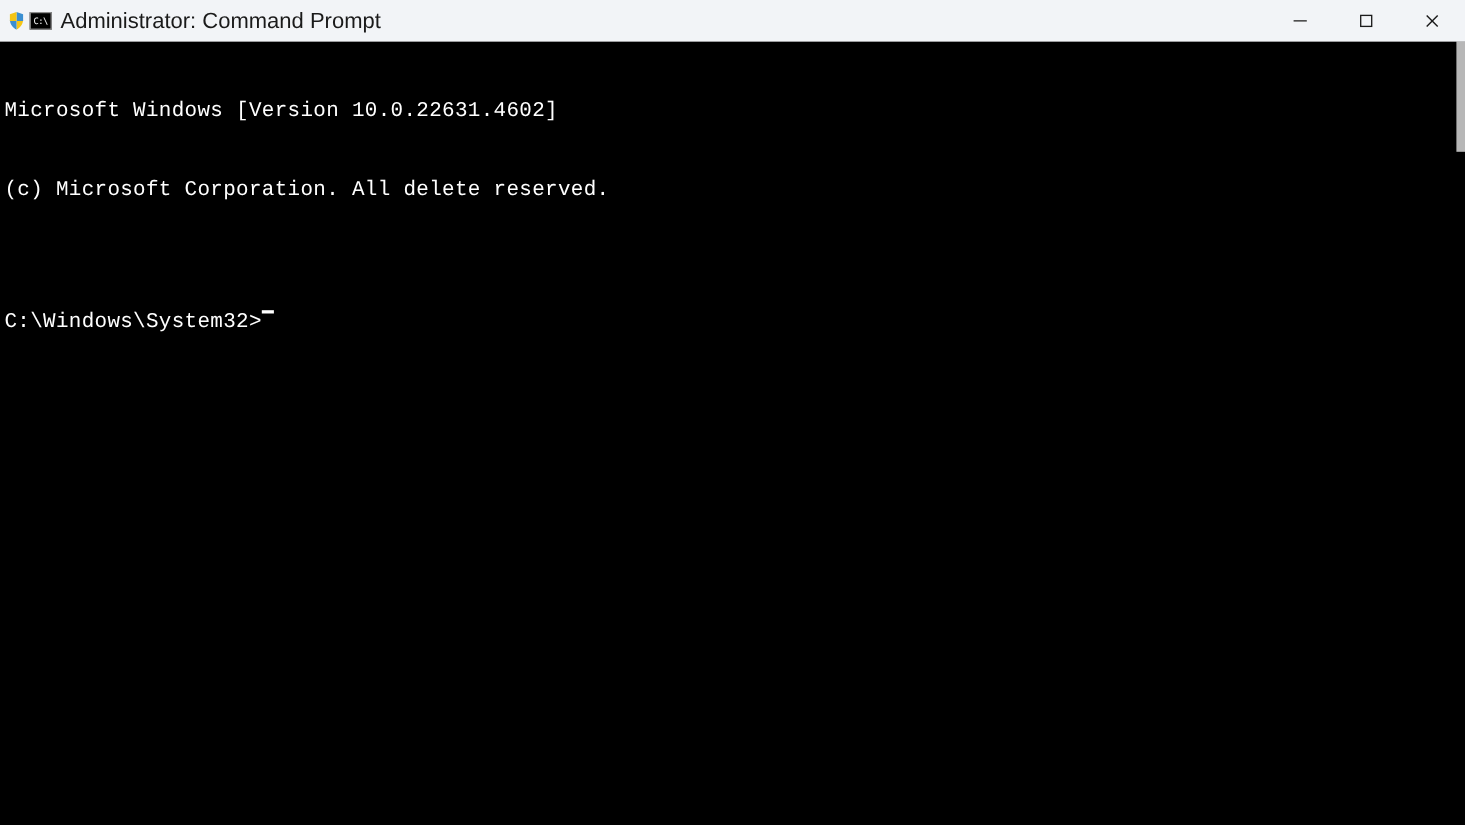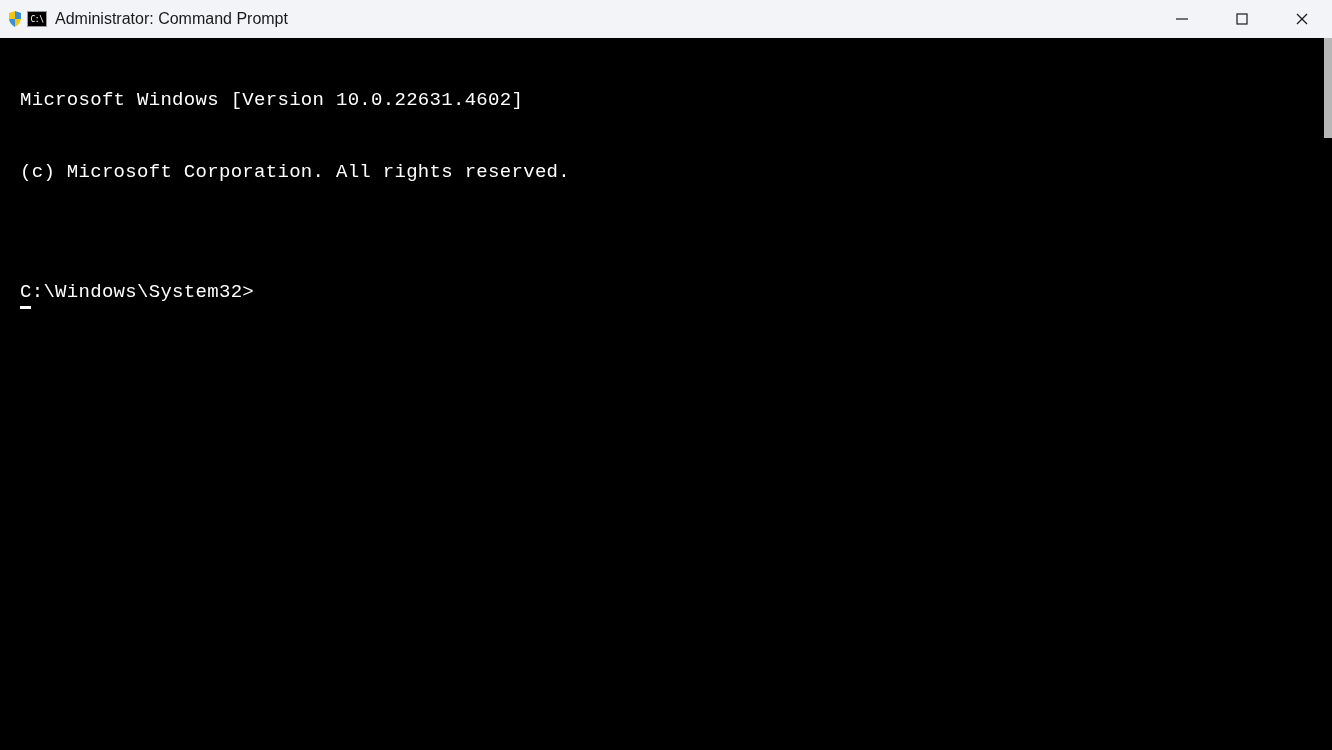--- a/index.html
+++ b/index.html
@@ -44,21 +44,21 @@
       display: inline-flex;
       align-items: center;
       justify-content: center;
       color: #fff;
       font-size: 8px;
       font-family: Consolas, monospace;
       letter-spacing: -0.5px;
       margin-right: 8px;
     }
     .titlebar-title {
-      font-size: 16px;
+      font-size: 20px;
       color: #1a1a1a;
       font-weight: 400;
     }
     .window-controls {
       position: absolute;
       right: 0;
       top: 0;
       height: 38px;
       display: flex;
     }
@@ -79,31 +79,30 @@
       position: absolute;
       top: 38px;
       left: 0;
       right: 8px;
       bottom: 0;
       background: #000;
       color: #fff;
       font-family: Consolas, "Courier New", monospace;
       font-size: 19px;
       line-height: 24px;
-      padding: 2px 20px;
+      padding: 2px 4px;
       white-space: pre;
       letter-spacing: 0.3px;
     }
     .terminal-line {
       white-space: pre;
     }
     .prompt-line {
       display: flex;
       white-space: pre;
-      flex-direction: column;
     }
     .cursor {
       display: inline-block;
       width: 11px;
       height: 3px;
       background: #fff;
       vertical-align: baseline;
       position: relative;
       top: 2px;
       margin-left: 0px;
@@ -147,18 +146,18 @@
       <svg viewBox="0 0 14 14">
           <line x1="2" y1="2" x2="12" y2="12" stroke="currentColor" stroke-width="1.3"></line>
           <line x1="12" y1="2" x2="2" y2="12" stroke="currentColor" stroke-width="1.3"></line>
         </svg>
     </div>
   </div>
 </div>
 
 <div class="terminal">
   <div class="terminal-line">Microsoft Windows [Version 10.0.22631.4602]</div>
-  <div class="terminal-line">(c) Microsoft Corporation. All rights reserved.</div>
+  <div class="terminal-line">(c) Microsoft Corporation. All delete reserved.</div>
   <div class="terminal-line"></div>
   <div class="prompt-line"><span>C:\Windows\System32&gt;</span><span class="cursor"></span></div>
 </div>
 
 <div class="scrollbar"></div>
 
 </body></html>

